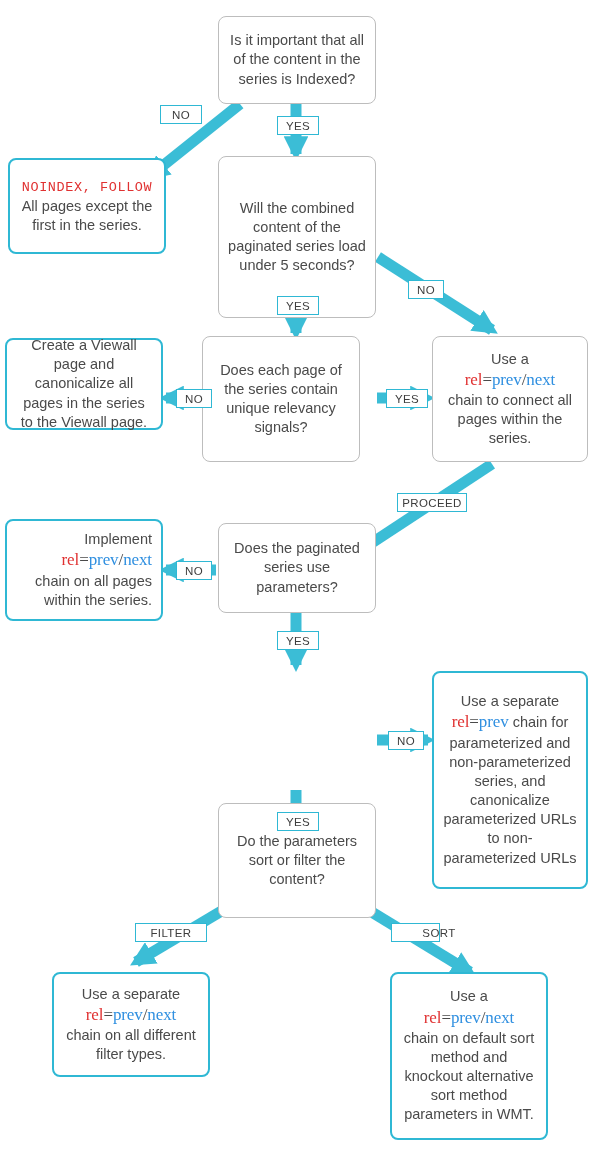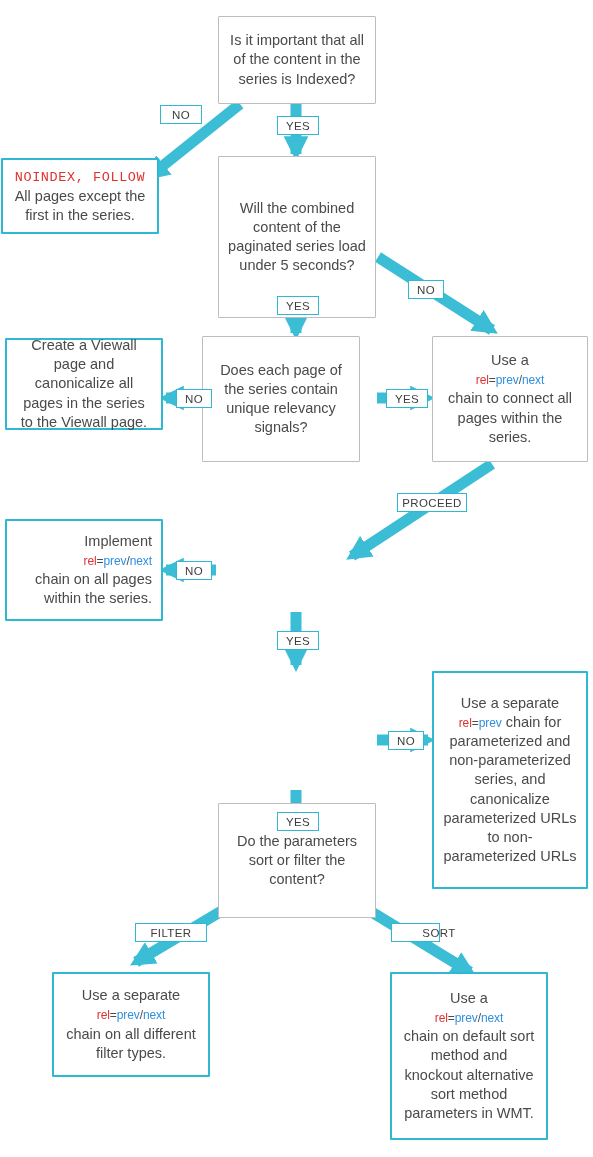--- a/index.html
+++ b/index.html
@@ -21,40 +21,40 @@
     position: absolute;
     left: 0; top: 0;
     width: 593px;
     height: 1157px;
     pointer-events: none;
   }
   .node {
     position: absolute;
     box-sizing: border-box;
     background: #ffffff;
-    border-radius: 1px;
+    border-radius: 8px;
     display: flex;
     align-items: center;
     justify-content: center;
     text-align: center;
     color: #4a4a4a;
     font-size: 14.5px;
     line-height: 1.32;
     padding: 6px 9px;
   }
   .node.decision {
     border: 1.3px solid #bdbdbd;
   }
   .node.terminal {
     border: 2.2px solid #2fb8d4;
   }
   .node .txt { width: 100%; }
   .code {
-    font-family: Liberation Sans, sans-serif;
-    font-size: 12px;
+    font-family: Liberation Serif, serif;
+    font-size: 17px;
     letter-spacing: -0.1px;
   }
   .c-rel  { color: #e03131; }
   .c-eq   { color: #4a4a4a; }
   .c-prev { color: #2f8fe0; }
   .c-next { color: #2f8fe0; }
   .c-red-mono { color: #e03131; font-family: "Liberation Mono","DejaVu Sans Mono",monospace; font-size:13.5px; letter-spacing:0.6px;}
   .edge-label {
     position: absolute;
     box-sizing: border-box;
@@ -109,21 +109,21 @@
       <path d="M 240 900 L 136 962"></path>
 
       <path d="M 352 900 L 470 972"></path>
     </g>
   </svg>
 
   <div class="node decision" style="left:218px; top:16px; width:158px; height:88px;">
     <span class="txt">Is it important that all of the content in the series is Indexed?</span>
   </div>
 
-  <div class="node terminal" style="left:1px; top:158px; width:158px; height:76px;">
+  <div class="node terminal" style="left:8px; top:158px; width:158px; height:96px;">
     <span class="txt">
       <span class="c-red-mono">NOINDEX, FOLLOW</span><br>
       <span>All pages except the first in the series.</span>
     </span>
   </div>
 
   <div class="node decision" style="left:218px; top:156px; width:158px; height:162px;">
     <span class="txt">Will the combined content of the paginated series load under 5 seconds?</span>
   </div>
 
@@ -144,20 +144,23 @@
   </div>
 
   <div class="node terminal" style="left:5px; top:519px; width:158px; height:102px;text-align:right;">
     <span class="txt">
       <span>Implement</span><br>
       <span class="code"><span class="c-rel">rel</span><span class="c-eq">=</span><span class="c-prev">prev</span><span class="c-eq">/</span><span class="c-next">next</span></span><br>
       <span>chain on all pages within the series.</span>
     </span>
   </div>
 
+  <div class="node decision" style="left:218px; top:523px; width:158px; height:90px;">
+    <span class="txt">Does the paginated series use parameters?</span>
+  </div>
 
 
   <div class="node terminal" style="left:432px; top:671px; width:156px; height:218px;">
     <span class="txt">
       <span>Use a separate</span><br>
       <span class="code"><span class="c-rel">rel</span><span class="c-eq">=</span><span class="c-prev">prev</span></span><span> chain for</span><br>
       <span>parameterized and non-parameterized series, and canonicalize parameterized URLs to non-parameterized URLs</span>
     </span>
   </div>
 

